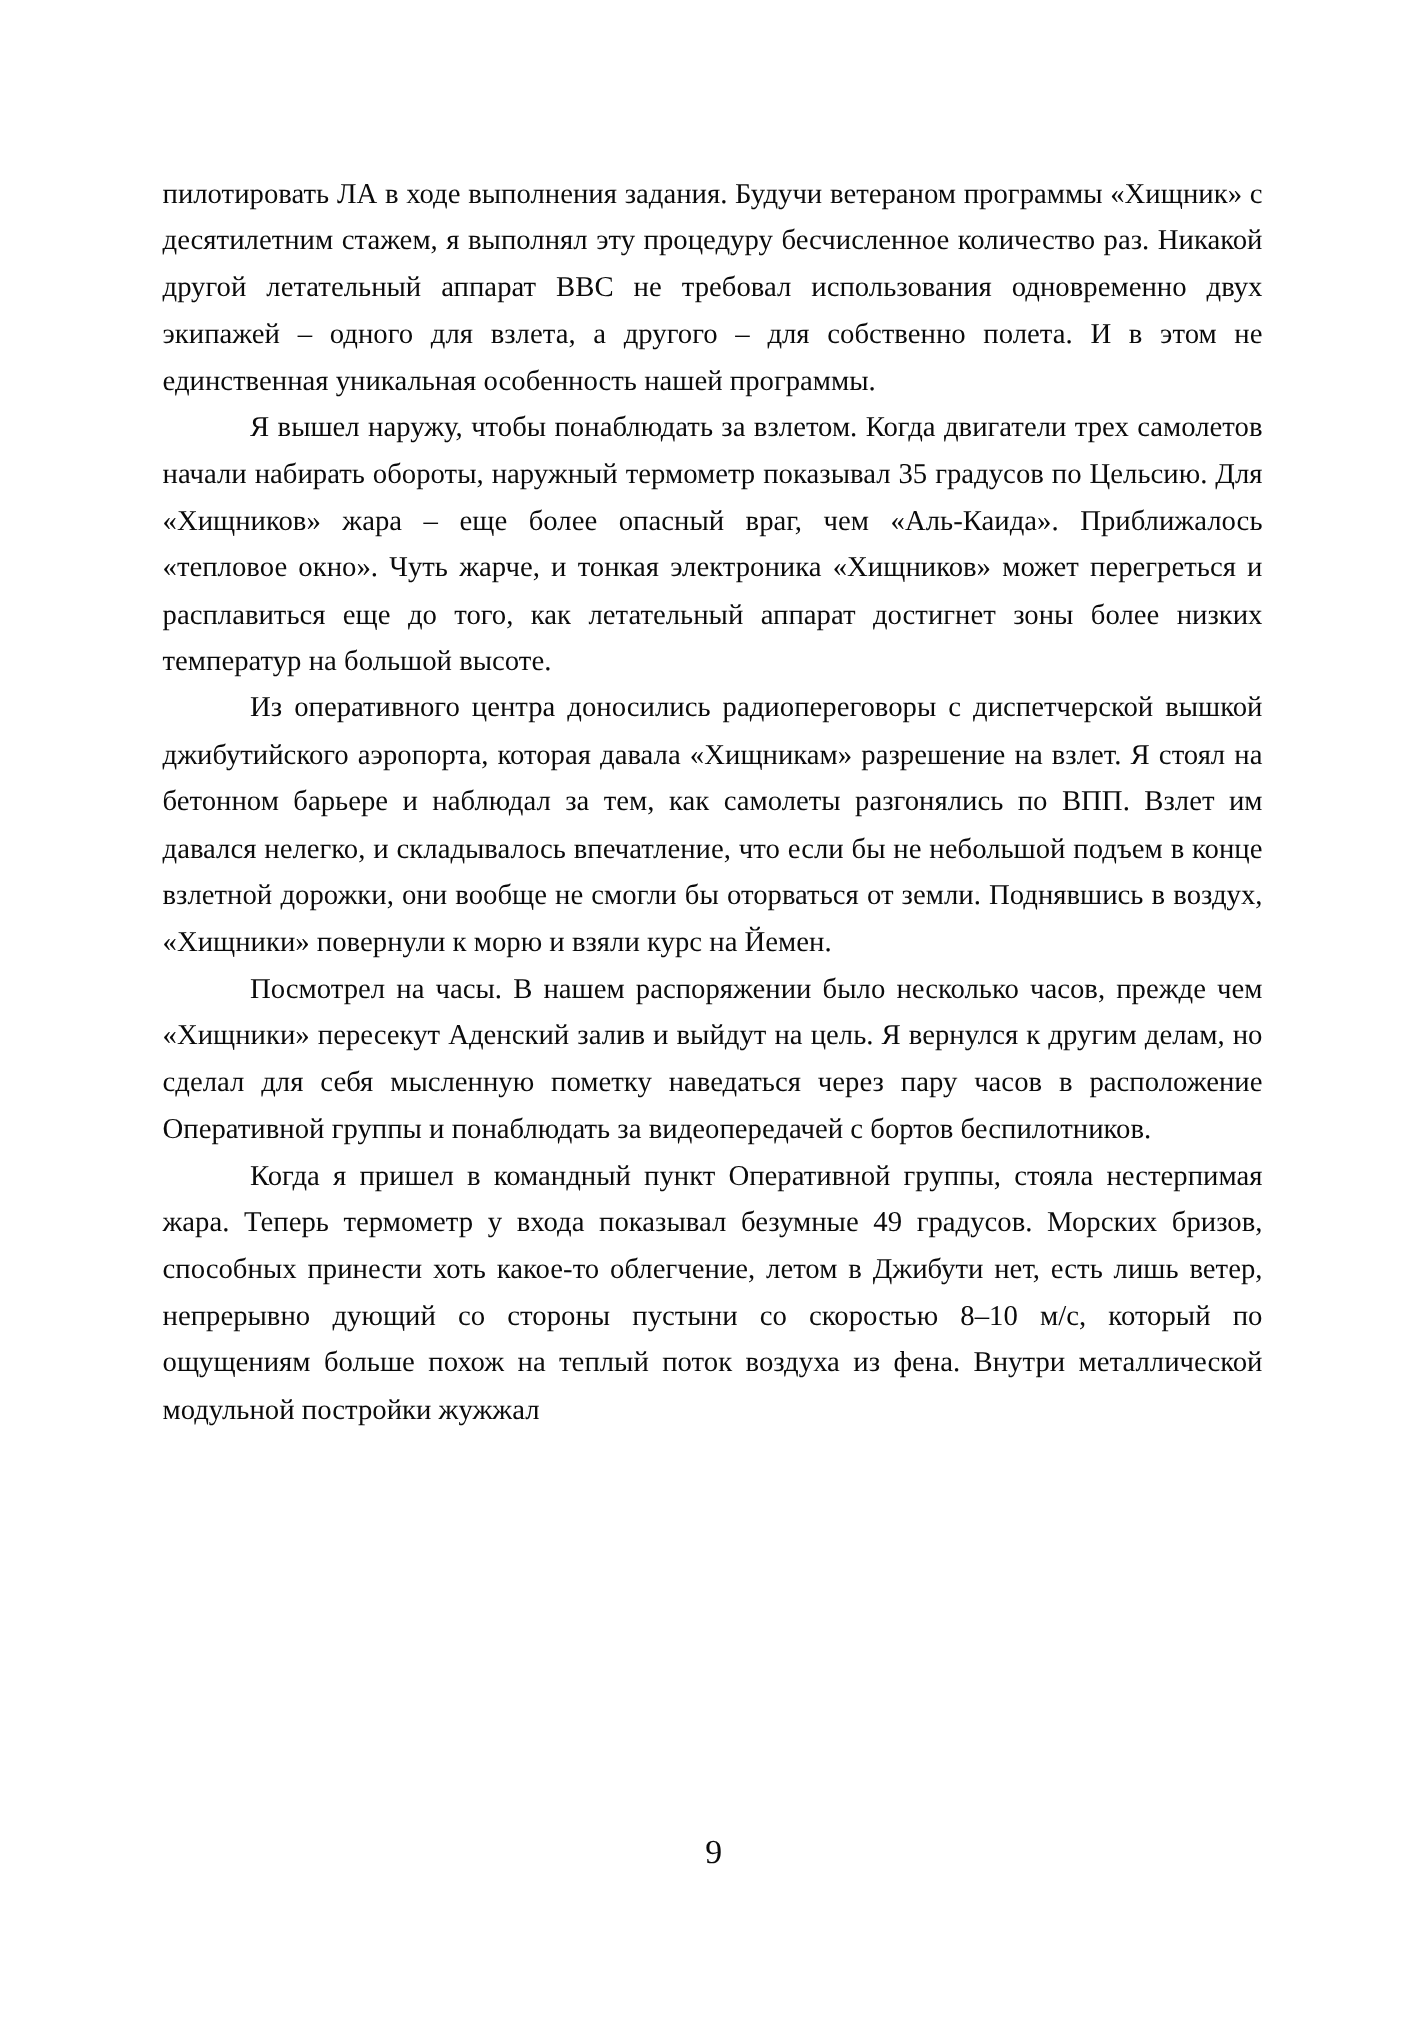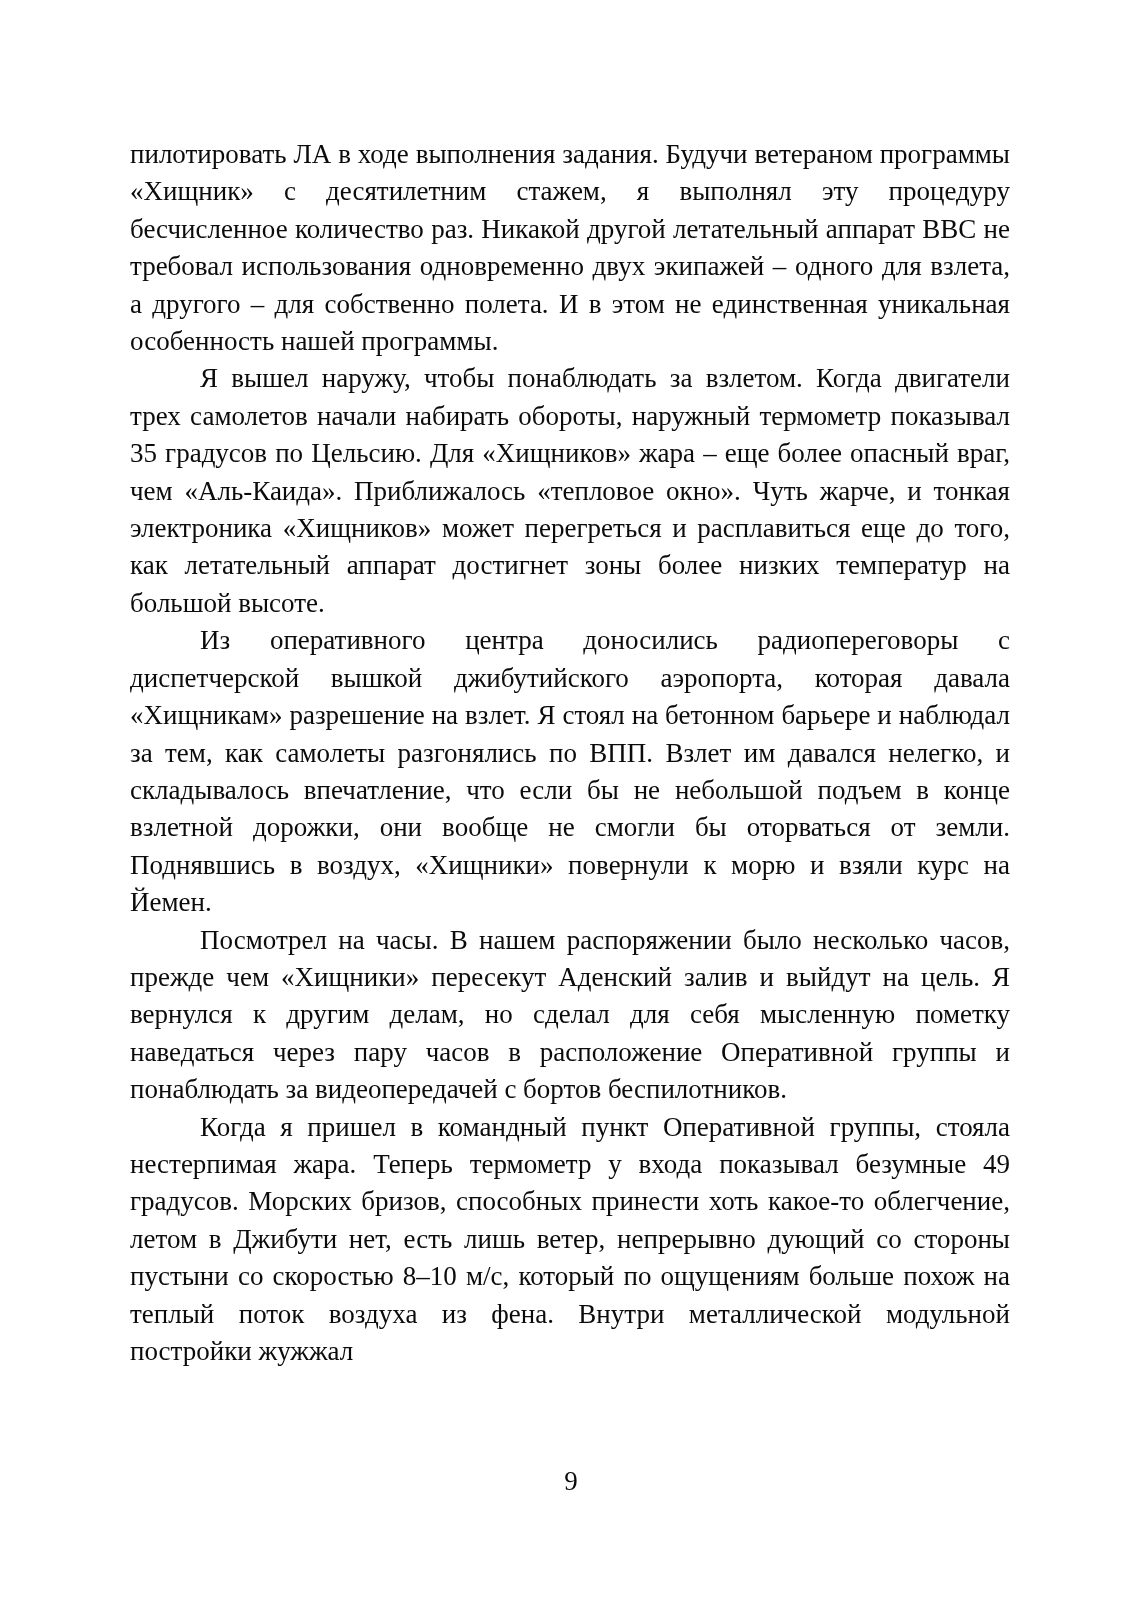--- a/index.html
+++ b/index.html
@@ -18,21 +18,21 @@
   }
   .text-block {
     position: absolute;
     left: 130px;
     top: 136px;
     width: 880px;
   }
   .para {
     margin: 0;
     font-family: "Liberation Serif", "DejaVu Serif", serif;
-    font-size: 27px;
+    font-size: 23px;
     line-height: 37.4px;
     color: #0b0b0b;
     text-align: justify;
     text-justify: inter-word;
     text-indent: 70px;
     -webkit-font-smoothing: none;
   }
   .para.no-indent {
     text-indent: 0;
   }

